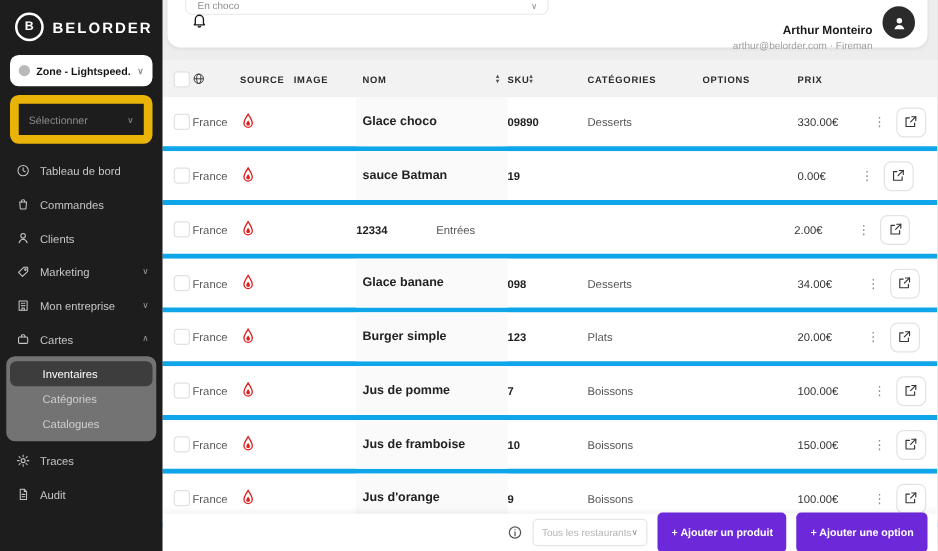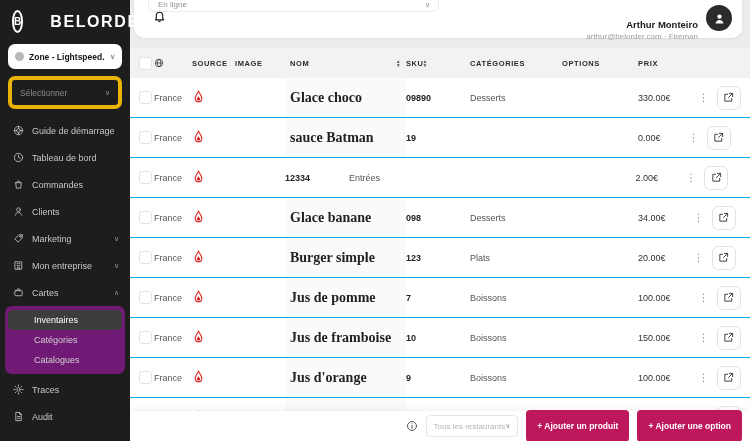--- a/index.html
+++ b/index.html
@@ -2,78 +2,78 @@
 <html><head>
 <meta charset="utf-8">
 <style>
   html,body{margin:0;padding:0;background:#dcdcdc;font-family:"Liberation Sans",sans-serif;}
   .screen{position:relative;width:750px;height:441px;background:#ededed;overflow:hidden;}
 
   
   .sidebar{position:absolute;left:0;top:0;bottom:0;width:130px;background:#1d1d1d;color:#c7c7c7;z-index:10;}
   .logo-row{display:flex;align-items:center;gap:7px;padding:10px 0 8px 12px;}
   .logo-badge{width:19px;height:19px;border:2px solid #fff;border-radius:50%;display:flex;align-items:center;justify-content:center;color:#fff;font-weight:bold;font-size:10px;}
-  .logo-text{color:#fff;font-weight:800;letter-spacing:1.6px;font-size:16px;margin-left:20px;}
+  .logo-text{color:#fff;font-weight:800;letter-spacing:1.6px;font-size:12px;}
   .zone-select{background:#fff;color:#141414;border-radius:7px;margin:3px 8px 7px;height:25px;display:flex;align-items:center;gap:5px;padding:0 7px;font-size:8.5px;font-weight:700;cursor:pointer;}
   .zone-dot{width:9px;height:9px;border-radius:50%;background:#b9b9b9;flex:none;}
   .zone-label{white-space:nowrap;overflow:hidden;flex:1;}
-  .type-select{border:4px solid #eab308;color:#8b8b8b;border-radius:7px;margin:0 8px 8px;height:25px;display:flex;align-items:center;justify-content:space-between;padding:0 8px;font-size:8.5px;cursor:pointer;}
+  .type-select{border:7px solid #eab308;color:#8b8b8b;border-radius:7px;margin:0 8px 8px;height:25px;display:flex;align-items:center;justify-content:space-between;padding:0 8px;font-size:8.5px;cursor:pointer;}
   .sel-chev{font-size:7px;color:#8f8f8f;}
   .nav-item{display:flex;align-items:center;gap:8px;padding:8px 8px 8px 13px;font-size:9px;cursor:pointer;line-height:10px;}
   .nav-item .ic{width:11px;height:11px;flex:none;display:flex;}
   .nav-item .ic svg{width:11px;height:11px;display:block;}
   .nav-label{white-space:nowrap;}
   .chev{margin-left:auto;font-size:7px;color:#9a9a9a;padding-right:3px;}
-  .sub-panel{background:#701a75;border-radius:7px;margin:0 5px 2px;padding:4px 3px;}
+  .sub-panel{background:#737373;border-radius:7px;margin:0 5px 2px;padding:4px 3px;}
   .sub-item{padding:5px 0 5px 26px;font-size:9px;color:#cfcfcf;cursor:pointer;border-radius:5px;white-space:nowrap;}
   .sub-item.selected{background:#3d3d3d;color:#fff;}
 
   
   .header-card{position:absolute;left:134px;right:8px;top:-22px;height:60px;background:#fff;border-radius:10px;box-shadow:0 1px 3px rgba(0,0,0,.07);z-index:5;}
   .status-select{position:absolute;left:14px;top:6px;width:272px;height:24px;border:1px solid #ececec;border-radius:6px;display:flex;align-items:flex-end;justify-content:space-between;padding:0 8px 2px 9px;font-size:8px;color:#8f8f8f;cursor:pointer;}
   .bell{position:absolute;left:19px;top:32px;width:13px;height:13px;cursor:pointer;}
   .bell svg{width:13px;height:13px;display:block;}
   .user-block{position:absolute;right:44px;top:41px;text-align:right;cursor:pointer;}
   .user-name{font-size:9.5px;font-weight:700;color:#1a1a1a;}
   .user-meta{font-size:8px;color:#9e9e9e;margin-top:2px;}
   .avatar{position:absolute;right:10px;top:27px;width:26px;height:26px;border-radius:50%;background:#2b2b2b;display:flex;align-items:center;justify-content:center;cursor:pointer;}
   .avatar svg{width:13px;height:13px;}
 
   
   .table-wrap{position:absolute;left:130px;top:48px;right:0;bottom:0;background:#fff;}
   .thead{display:flex;align-items:center;height:30px;background:#f2f2f2;font-size:7.5px;font-weight:700;letter-spacing:.6px;color:#2b2b2b;}
-  .trow{display:flex;align-items:center;height:39px;border-bottom:1px solid #0ea5e9;font-size:9px;color:#555;background:#fff;}
+  .trow{display:flex;align-items:center;height:39px;border-bottom:4px solid #0ea5e9;font-size:9px;color:#555;background:#fff;}
   .col-check{width:24px;flex:none;display:flex;justify-content:flex-start;padding-left:9px;box-sizing:border-box;}
   .checkbox{width:11px;height:11px;border:1.5px solid #e2e2e2;border-radius:3px;background:#fff;cursor:pointer;}
   .col-country{width:38px;flex:none;}
   .col-source{width:43px;flex:none;}
   .col-source .flame{display:block;width:13px;height:15px;}
   .col-image{width:50px;flex:none;}
   .img-circle{width:24px;height:24px;border-radius:50%;background:#c9c9c9;}
   .col-name{width:121px;flex:none;display:flex;align-items:center;justify-content:space-between;align-self:stretch;padding:0 6px 0 5px;box-sizing:border-box;}
-  .trow .col-name{background:#fafafa;font-weight:700;color:#222;font-size:14px;font-family:Liberation Serif, serif;}
+  .trow .col-name{background:#fafafa;font-weight:700;color:#222;font-size:10px;}
   .col-sku{width:64px;flex:none;display:flex;align-items:center;justify-content:flex-start;padding-right:10px;box-sizing:border-box;}
   .trow .col-sku{font-weight:700;color:#222;}
   .col-cats{width:92px;flex:none;}
   .col-opts{width:76px;flex:none;}
   .col-price{flex:1;text-align:right;padding-right:20px;}
   .trow .col-price{color:#333;}
   .col-menu{width:26px;flex:none;text-align:center;color:#8a8a8a;font-size:10px;cursor:pointer;}
   .col-action{width:46px;flex:none;display:flex;justify-content:flex-start;}
   .action-btn{width:22px;height:22px;border:1px solid #e3e3e3;border-radius:6px;background:#fff;display:flex;align-items:center;justify-content:center;cursor:pointer;}
   .action-btn svg{width:11px;height:11px;}
   .sort{display:flex;flex-direction:column;line-height:4px;font-size:5px;color:#555;cursor:pointer;}
   .hicon svg{width:10px;height:10px;display:block;}
 
   
   .footer-bar{position:absolute;left:130px;right:0;bottom:0;height:30px;background:#fff;box-shadow:0 -2px 6px rgba(0,0,0,.06);display:flex;align-items:center;justify-content:flex-end;gap:8px;padding-right:8px;z-index:8;}
   .info-ic{width:12px;height:12px;}
   .info-ic svg{width:12px;height:12px;display:block;}
   .rest-select{height:20px;border:1px solid #e6e6e6;border-radius:4px;color:#b5b5b5;font-size:8px;padding:0 7px;display:flex;align-items:center;background:#fff;cursor:default;}
-  .blk-btn{height:24px;background:#be185d;color:#fff;border-radius:4px;font-size:8.5px;font-weight:600;padding:16px 11px;display:flex;align-items:center;border:none;cursor:pointer;white-space:nowrap;}
+  .blk-btn{height:24px;background:#6d28d9;color:#fff;border-radius:4px;font-size:8.5px;font-weight:600;padding:16px 11px;display:flex;align-items:center;border:none;cursor:pointer;white-space:nowrap;}
 </style>
 </head>
 <body>
 
 <div class="screen">
 
   <div class="sidebar">
     <div class="logo-row">
       <span class="logo-badge">B</span>
       <span class="logo-text">BELORDER</span>
@@ -85,30 +85,20 @@
     </div>
     <div class="type-select">
       <span>Sélectionner</span>
       <span class="sel-chev">∨</span>
     </div>
     <div id="sidebar-nav">
         <div class="nav-item">
           <span class="ic">
             <svg viewBox="0 0 24 24" fill="none" stroke="#c7c7c7" stroke-width="1.8" stroke-linecap="round" stroke-linejoin="round">
               <circle cx="12" cy="12" r="9"></circle>
-              <circle cx="12" cy="12" r="4"></circle>
-              <path d="M12 3v5M12 16v5M3 12h5M16 12h5"></path>
-            </svg>
-          </span>
-          <span class="nav-label">Guide de démarrage</span>
-        </div>
-        <div class="nav-item">
-          <span class="ic">
-            <svg viewBox="0 0 24 24" fill="none" stroke="#c7c7c7" stroke-width="1.8" stroke-linecap="round" stroke-linejoin="round">
-              <circle cx="12" cy="12" r="9"></circle>
               <path d="M12 7v5l3.5 2"></path>
             </svg>
           </span>
           <span class="nav-label">Tableau de bord</span>
         </div>
         <div class="nav-item">
           <span class="ic">
             <svg viewBox="0 0 24 24" fill="none" stroke="#c7c7c7" stroke-width="1.8" stroke-linecap="round" stroke-linejoin="round">
               <path d="M6 8h12l-1.2 12H7.2L6 8z"></path>
               <path d="M9 8V7a3 3 0 0 1 6 0v1"></path>
@@ -176,21 +166,21 @@
               <path d="M14 3v4h4M10 12h5M10 16h5"></path>
             </svg>
           </span>
           <span class="nav-label">Audit</span>
         </div>
       </div>
   </div>
 
   <div class="header-card">
     <div class="status-select">
-      <span>En ligne</span>
+      <span>En choco</span>
       <span class="sel-chev">∨</span>
     </div>
     <div class="bell">
       <svg viewBox="0 0 24 24" fill="none" stroke="#1a1a1a" stroke-width="2" stroke-linecap="round" stroke-linejoin="round">
           <path d="M6 16v-6a6 6 0 0 1 12 0v6l1.6 2.2H4.4L6 16z"></path>
           <path d="M10.4 20.5a1.8 1.8 0 0 0 3.2 0"></path>
         </svg>
     </div>
     <div class="user-block">
       <div class="user-name">Arthur Monteiro</div>

